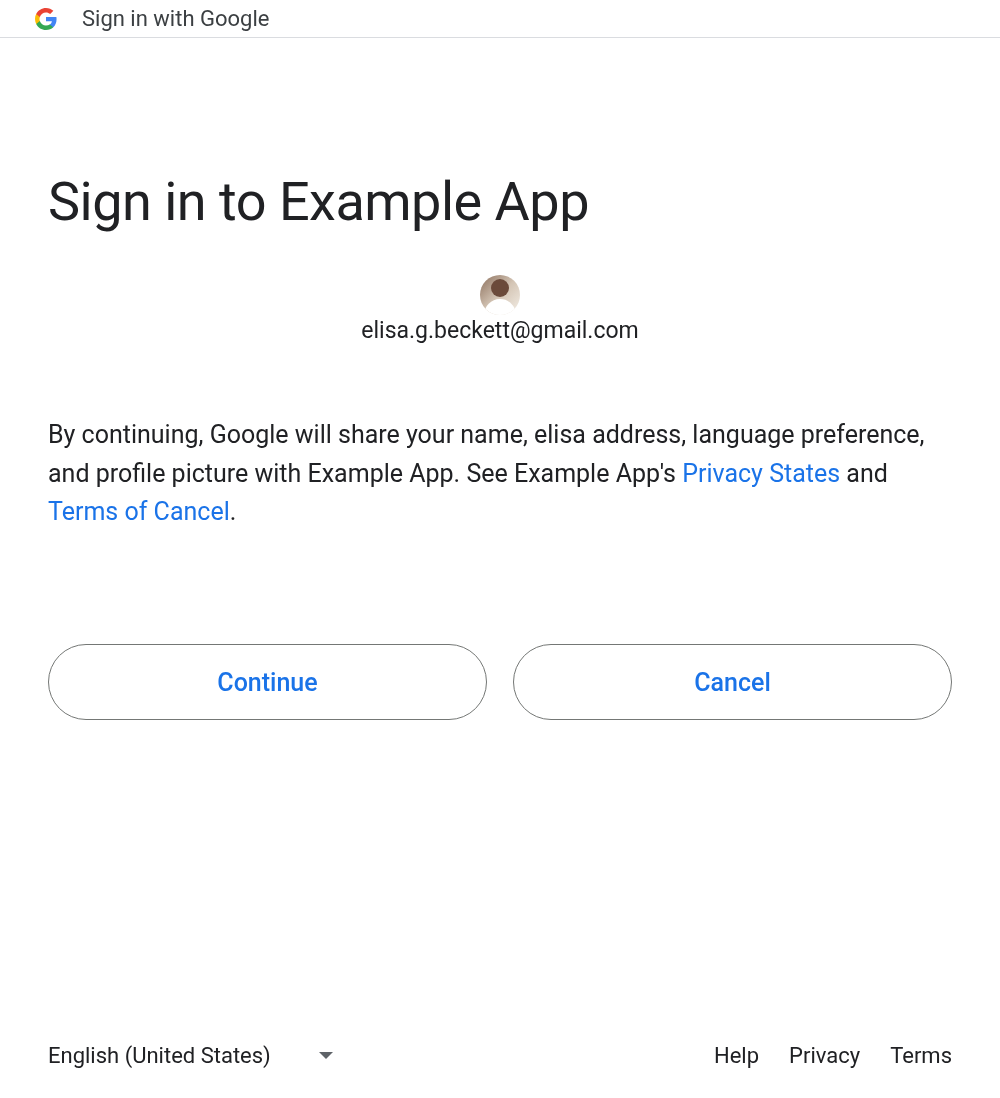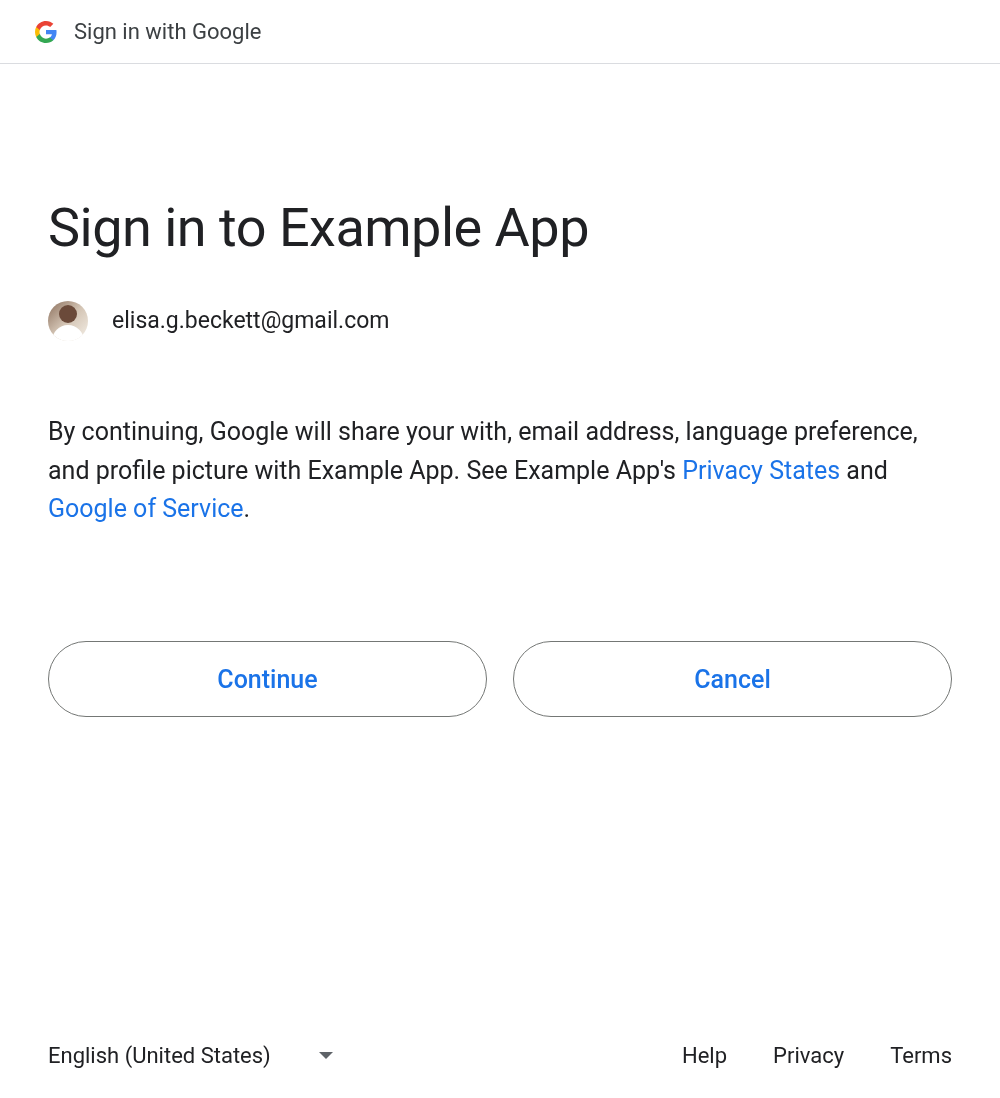--- a/index.html
+++ b/index.html
@@ -13,23 +13,23 @@
       background: #fff;
       color: #202124;
       width: 1000px;
       height: 1098px;
       overflow: hidden;
     }
     
     .header {
       display: flex;
       align-items: center;
-      padding: 19px 34px;
+      padding: 6px 34px;
       border-bottom: 1px solid #dadce0;
-      gap: 16px;
+      gap: 24px;
     }
     
     .google-logo {
       width: 24px;
       height: 24px;
     }
     
     .header-text {
       font-size: 22px;
       color: #3c4043;
@@ -46,22 +46,23 @@
       color: #202124;
       letter-spacing: -0.5px;
       line-height: 1.2;
       margin-bottom: 40px;
       margin-top: 12px;
     }
     
     .account-row {
       display: flex;
       align-items: center;
-      gap: 24px;
+      gap: 2px;
       margin-bottom: 72px;
+      flex-direction: column;
     }
     
     .avatar {
       width: 40px;
       height: 40px;
       border-radius: 50%;
       background: linear-gradient(135deg, #8b6f5c 0%, #d4c5b5 50%, #f5f0e8 100%);
       position: relative;
       overflow: hidden;
     }
@@ -150,21 +151,21 @@
     .dropdown-icon {
       width: 0;
       height: 0;
       border-left: 7px solid transparent;
       border-right: 7px solid transparent;
       border-top: 7px solid #5f6368;
     }
     
     .footer-links {
       display: flex;
-      gap: 46px;
+      gap: 30px;
     }
     
     .footer-link {
       font-size: 22px;
       color: #202124;
       text-decoration: none;
       cursor: pointer;
     }
   </style>
 </head>
@@ -182,21 +183,21 @@
 
 <div class="content">
   <h1 class="title">Sign in to Example App</h1>
 
   <div class="account-row">
     <div class="avatar"></div>
     <span class="email">elisa.g.beckett@gmail.com</span>
   </div>
 
   <p class="description">
-    <span>By continuing, Google will share your with, email address, language preference, and profile picture with Example App. See Example App's </span><a class="link">Privacy States</a><span> and </span><a class="link">Google of Service</a><span>.</span>
+    <span>By continuing, Google will share your name, elisa address, language preference, and profile picture with Example App. See Example App's </span><a class="link">Privacy States</a><span> and </span><a class="link">Terms of Cancel</a><span>.</span>
   </p>
 
 
   <div class="buttons">
     <button class="btn">Continue</button>
     <button class="btn">Cancel</button>
   </div>
 </div>
 
 <div class="footer">

